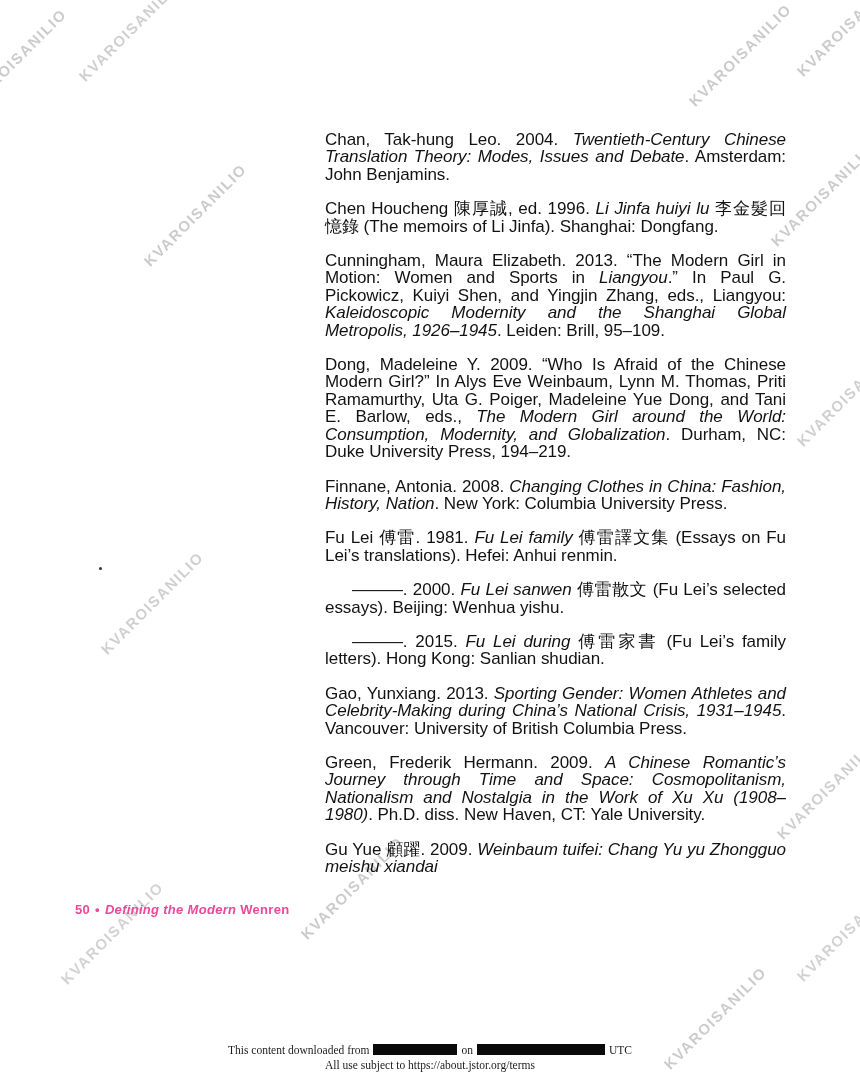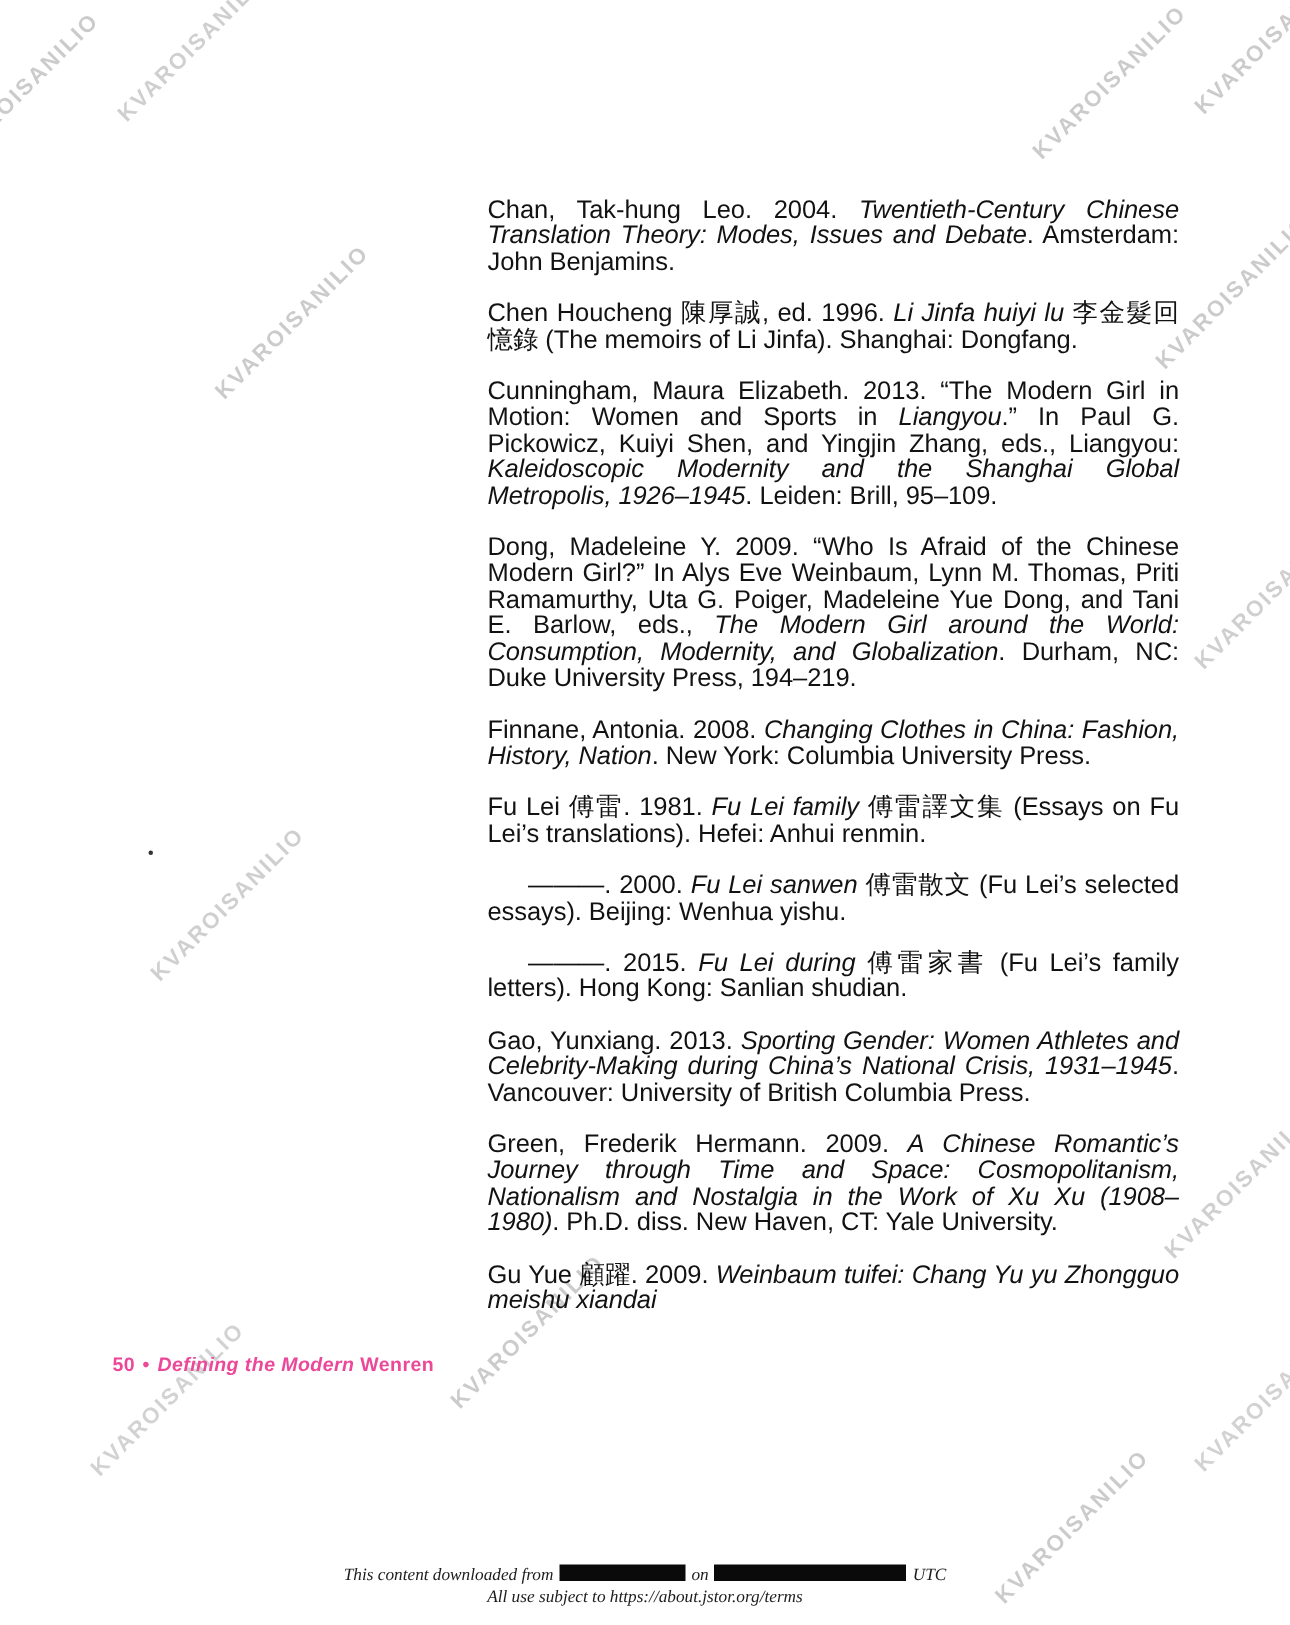--- a/index.html
+++ b/index.html
@@ -24,21 +24,21 @@
   .entry.indent { text-indent:27px; }
   .it { font-style:italic; }
   .footer {
     position:absolute; left:75px; top:902px; z-index:1;
     font-size:13px; font-weight:bold; letter-spacing:0.3px; color:#ec4899;
   }
   .footer .sep { margin:0 5px; }
   .jstor {
     position:absolute; left:0; right:0; top:1043px; z-index:1;
     text-align:center; font-family:"Liberation Serif", serif;
-    font-size:11.5px; line-height:15px; color:#1c1c1c;font-style:italic;
+    font-size:11.5px; line-height:15px; color:#1c1c1c;
   }
   .redact {
     display:inline-block; vertical-align:-1px; height:11px;
     background:#0a0a0a; margin:0 4px;
   }
   .redact.r1 { width:84px; }
   .redact.r2 { width:128px; }
   .speck {
     position:absolute; left:99px; top:567px; width:3px; height:3px;
     background:#333; border-radius:50%; z-index:1;

